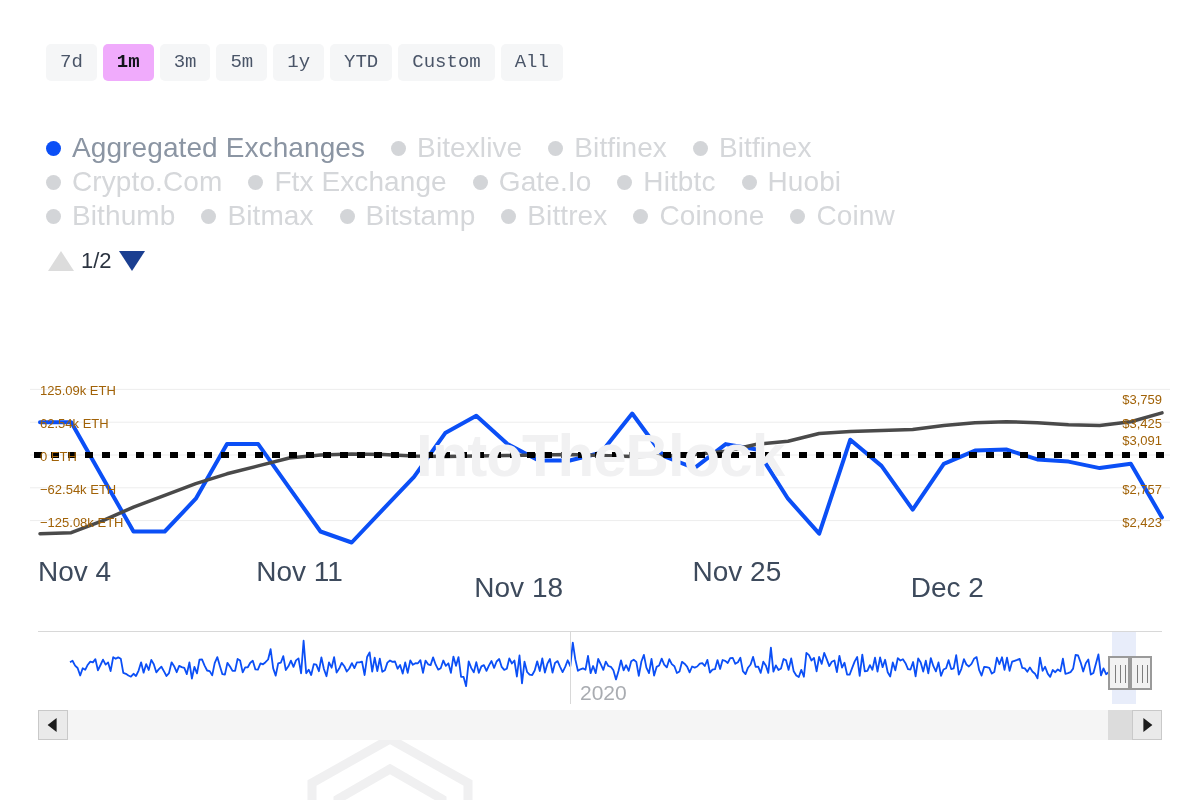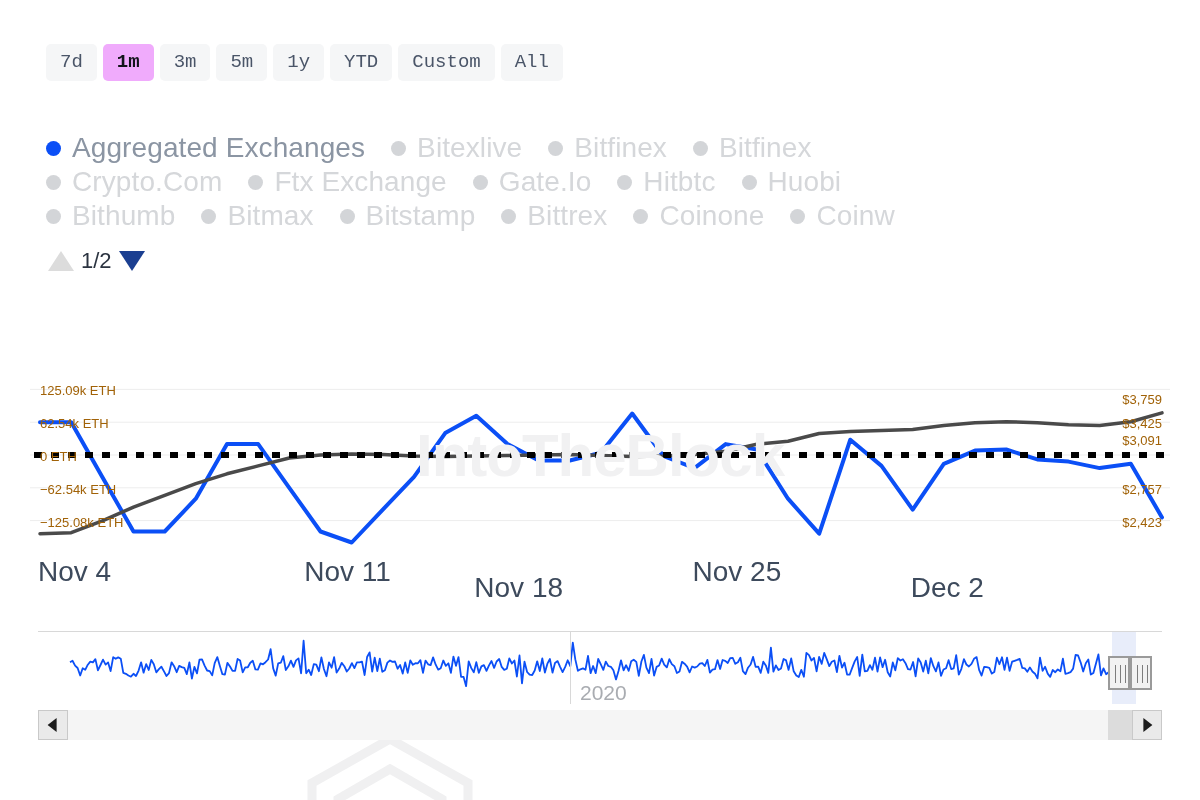--- a/index.html
+++ b/index.html
@@ -200,21 +200,21 @@
     </div>
   <div class="axis-right" id="axis-right">
       <div class="ylab" style="top: 37px;">$3,759</div>
       <div class="ylab" style="top: 61.2px;">$3,425</div>
       <div class="ylab" style="top: 78px;">$3,091</div>
       <div class="ylab" style="top: 126.8px;">$2,757</div>
       <div class="ylab" style="top: 159.6px;">$2,423</div>
     </div>
   <div class="xaxis" id="xaxis">
       <div class="xlab" style="left: 38px; top: 0px;">Nov 4</div>
-      <div class="xlab" style="left: 256.167px; top: 0px; margin-left: 48px;">Nov 11</div>
+      <div class="xlab" style="left: 256.167px; top: 0px;">Nov 11</div>
       <div class="xlab" style="left: 474.333px; top: 16px;">Nov 18</div>
       <div class="xlab" style="left: 692.5px; top: 0px;">Nov 25</div>
       <div class="xlab" style="left: 910.667px; top: 16px;">Dec 2</div>
     </div>
 
   <div class="nav-top-line"></div>
   <div class="nav">
     <svg id="nav-svg" width="1124" height="72" viewBox="0 0 1124 72">
         <polyline points="32.0,30.2 34.5,28.8 37.1,33.6 39.6,36.0 42.2,43.5 44.7,36.3 47.2,37.8 49.8,32.7 52.3,29.6 54.9,30.4 57.4,27.1 59.9,38.3 62.5,33.0 65.0,27.6 67.6,32.6 70.1,30.4 72.6,39.1 75.2,25.2 77.7,26.8 80.2,25.4 82.8,26.8 85.3,40.9 87.9,41.8 90.4,43.5 92.9,44.7 95.5,41.8 98.0,44.0 100.6,38.6 103.1,30.3 105.6,40.7 108.2,32.1 110.7,38.0 113.3,27.9 115.8,32.2 118.3,40.3 120.9,37.2 123.4,34.7 126.0,39.4 128.5,44.0 131.0,41.1 133.6,30.3 136.1,34.2 138.7,40.2 141.2,33.9 143.7,35.1 146.3,35.9 148.8,42.1 151.4,30.5 153.9,46.6 156.4,34.9 159.0,41.3 161.5,27.7 164.0,27.3 166.6,33.6 169.1,38.5 171.7,39.1 174.2,43.4 176.7,31.1 179.3,25.1 181.8,33.7 184.4,42.2 186.9,42.6 189.4,30.9 192.0,34.5 194.5,38.9 197.1,38.8 199.6,26.9 202.1,28.5 204.7,40.4 207.2,35.3 209.8,35.3 212.3,30.7 214.8,28.7 217.4,37.4 219.9,37.7 222.5,31.4 225.0,32.3 227.5,30.2 230.1,27.5 232.6,17.2 235.2,36.4 237.7,43.6 240.2,31.4 242.8,30.7 245.3,24.1 247.8,38.0 250.4,34.3 252.9,28.6 255.5,34.8 258.0,28.4 260.5,26.4 263.1,41.3 265.6,8.7 268.2,41.3 270.7,37.7 273.2,43.0 275.8,32.1 278.3,32.6 280.9,39.2 283.4,25.4 285.9,37.0 288.5,44.2 291.0,30.4 293.6,35.7 296.1,25.2 298.6,40.6 301.2,36.6 303.7,30.9 306.3,34.2 308.8,39.5 311.3,36.5 313.9,31.1 316.4,36.1 318.9,30.3 321.5,30.3 324.0,29.6 326.6,43.0 329.1,25.0 331.6,20.4 334.2,39.7 336.7,25.7 339.3,39.0 341.8,26.7 344.3,39.8 346.9,38.2 349.4,30.6 352.0,28.5 354.5,29.9 357.0,29.5 359.6,36.7 362.1,33.0 364.7,41.6 367.2,30.4 369.7,40.9 372.3,28.4 374.8,32.8 377.4,31.2 379.9,31.3 382.4,28.1 385.0,40.9 387.5,28.6 390.1,32.3 392.6,33.1 395.1,25.4 397.7,32.7 400.2,37.6 402.7,36.2 405.3,28.5 407.8,33.9 410.4,31.3 412.9,40.8 415.4,24.6 418.0,33.8 420.5,25.1 423.1,44.8 425.6,44.9 428.1,54.2 430.7,29.3 433.2,35.9 435.8,40.4 438.3,30.1 440.8,40.9 443.4,34.4 445.9,33.1 448.5,38.9 451.0,33.4 453.5,29.0 456.1,35.9 458.6,29.5 461.2,27.0 463.7,34.9 466.2,37.9 468.8,36.7 471.3,26.4 473.9,31.5 476.4,28.5 478.9,44.5 481.5,23.5 484.0,51.3 486.5,29.6 489.1,40.0 491.6,42.7 494.2,43.0 496.7,38.5 499.2,29.3 501.8,39.0 504.3,26.5 506.9,40.5 509.4,31.7 511.9,27.0 514.5,40.7 517.0,31.0 519.6,29.1 522.1,34.8 524.6,40.1 527.2,34.9 529.7,28.3 532.3,34.1 534.8,10.7 537.3,27.4 539.9,38.8 542.4,37.3 545.0,36.4 547.5,37.7 550.0,24.0 552.6,41.2 555.1,34.0 557.7,41.1 560.2,27.0 562.7,32.2 565.3,37.9 567.8,29.6 570.3,34.0 572.9,34.8 575.4,38.3 578.0,47.4 580.5,39.0 583.0,28.3 585.6,38.4 588.1,33.2 590.7,38.9 593.2,29.2 595.7,27.7 598.3,29.9 600.8,43.9 603.4,29.5 605.9,22.9 608.4,35.7 611.0,41.1 613.5,27.0 616.1,43.6 618.6,34.9 621.1,33.5 623.7,26.6 626.2,32.7 628.8,35.4 631.3,27.2 633.8,32.1 636.4,34.2 638.9,41.0 641.5,39.4 644.0,29.8 646.5,31.7 649.1,34.6 651.6,40.4 654.1,34.5 656.7,35.6 659.2,34.5 661.8,31.7 664.3,31.1 666.8,34.0 669.4,27.9 671.9,40.7 674.5,37.7 677.0,37.2 679.5,28.1 682.1,36.9 684.6,28.0 687.2,28.9 689.7,31.0 692.2,26.1 694.8,26.0 697.3,31.8 699.9,30.3 702.4,25.8 704.9,39.2 707.5,42.1 710.0,35.7 712.6,32.5 715.1,24.9 717.6,34.8 720.2,34.7 722.7,40.9 725.3,29.7 727.8,33.4 730.3,40.9 732.9,15.7 735.4,39.6 737.9,33.4 740.5,38.0 743.0,36.5 745.6,27.0 748.1,28.4 750.6,37.9 753.2,26.5 755.7,39.3 758.3,43.4 760.8,45.0 763.3,37.9 765.9,44.7 768.4,20.8 771.0,23.2 773.5,28.5 776.0,25.9 778.6,39.4 781.1,24.8 783.7,31.9 786.2,20.9 788.7,27.1 791.3,34.1 793.8,29.7 796.4,28.5 798.9,40.0 801.4,23.8 804.0,35.6 806.5,30.7 809.1,42.5 811.6,42.7 814.1,36.1 816.7,29.4 819.2,25.0 821.7,43.8 824.3,22.7 826.8,39.4 829.4,38.9 831.9,33.1 834.4,37.7 837.0,25.7 839.5,39.5 842.1,25.4 844.6,35.2 847.1,27.8 849.7,40.2 852.2,44.5 854.8,30.5 857.3,38.3 859.8,26.2 862.4,28.5 864.9,27.3 867.5,31.2 870.0,37.2 872.5,37.5 875.1,30.0 877.6,44.3 880.2,26.4 882.7,30.5 885.2,39.6 887.8,28.7 890.3,41.3 892.8,26.1 895.4,34.2 897.9,39.4 900.5,30.4 903.0,43.8 905.5,37.5 908.1,36.2 910.6,28.2 913.2,37.1 915.7,36.3 918.2,23.2 920.8,42.7 923.3,37.1 925.9,27.2 928.4,32.5 930.9,34.5 933.5,31.8 936.0,26.8 938.6,25.1 941.1,37.8 943.6,43.6 946.2,34.8 948.7,35.2 951.3,35.8 953.8,41.6 956.3,40.0 958.9,25.7 961.4,32.2 964.0,25.3 966.5,37.8 969.0,25.6 971.6,38.8 974.1,29.7 976.6,28.8 979.2,27.9 981.7,26.9 984.3,35.9 986.8,36.4 989.3,39.7 991.9,35.4 994.4,39.5 997.0,41.7 999.5,46.4 1002.0,25.7 1004.6,38.9 1007.1,34.7 1009.7,41.6 1012.2,44.9 1014.7,38.0 1017.3,40.2 1019.8,37.4 1022.4,39.2 1024.9,26.7 1027.4,41.8 1030.0,41.1 1032.5,40.2 1035.1,36.6 1037.6,23.0 1040.1,23.5 1042.7,30.6 1045.2,39.5 1047.8,31.2 1050.3,27.4 1052.8,42.6 1055.4,40.9 1057.9,31.7 1060.4,22.4 1063.0,43.4 1065.5,36.4 1068.1,42.2 1070.6,40.2 1073.1,40.5 1075.7,42.4 1078.2,39.9 1080.8,39.5 1083.3,43.5 1085.8,29.3 1088.4,38.7 1090.9,42.5 1093.5,30.7 1096.0,40.5" fill="none" stroke="#0b4ff6" stroke-width="1.8" stroke-linejoin="round"></polyline>
       </svg>

